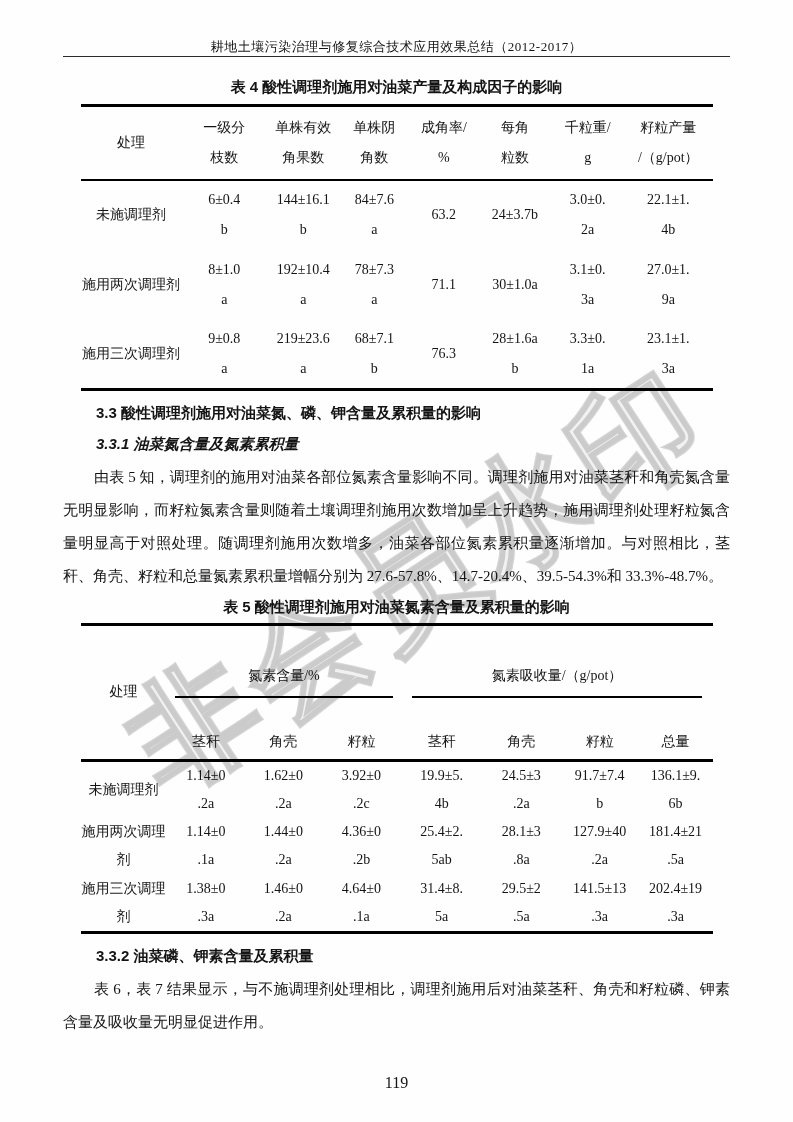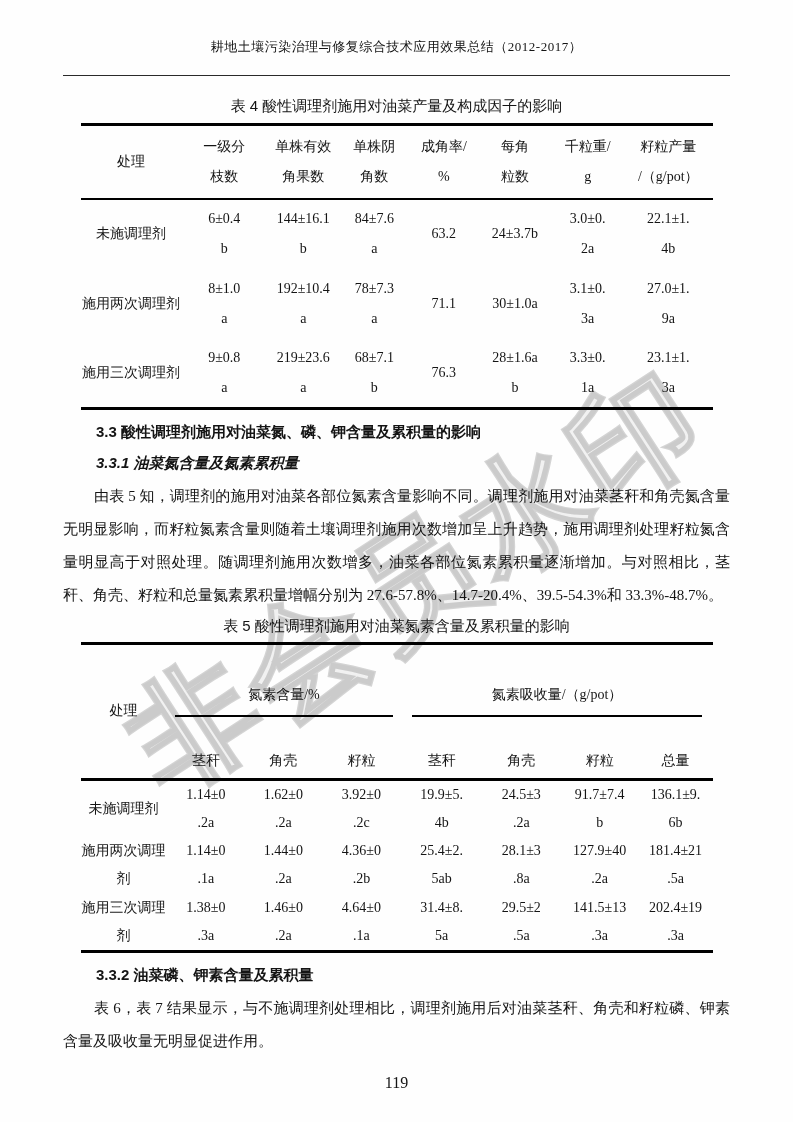--- a/index.html
+++ b/index.html
@@ -12,28 +12,28 @@
     color: #141414;
     font-family: "Liberation Serif", "DejaVu Serif", serif;
     overflow: hidden;
   }
   .content { position: relative; z-index: 1; padding: 38px 63px 0 63px; }
 
   .running-header {
     text-align: center;
     font-size: 13px;
     letter-spacing: 0.5px;
-    padding-bottom: 19px;
+    padding-bottom: 0;
     border-bottom: 1.5px solid #2a2a2a;
   }
 
   .table-caption {
     text-align: center;
     font-family: "Liberation Sans", "DejaVu Sans", sans-serif;
-    font-weight: normal;
+    font-weight: bold;
     font-size: 15px;
   }
   .caption-t4 { margin-top: 21px; margin-bottom: 7px; }
   .caption-t5 { margin-top: 5px; margin-bottom: 6px; }
 
   table.datatable {
     width: 632px;
     margin: 0 auto;
     border-collapse: collapse;
     table-layout: fixed;

